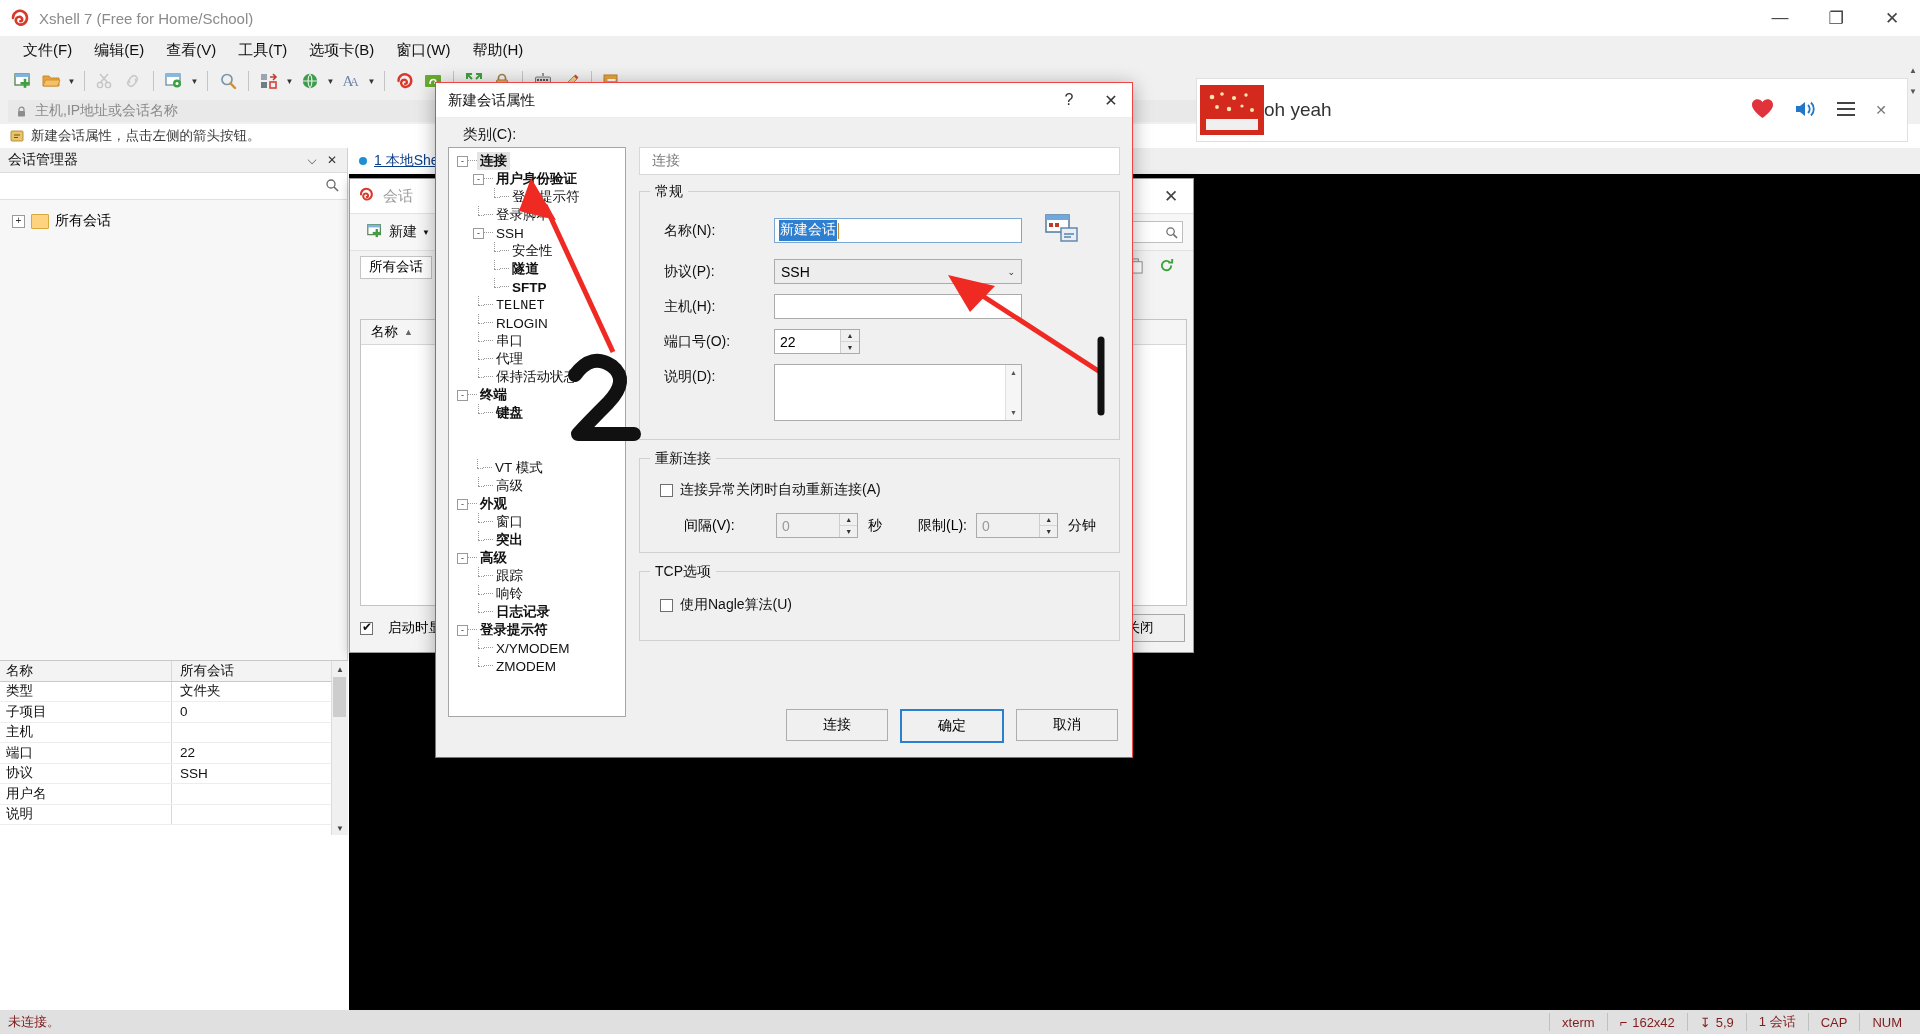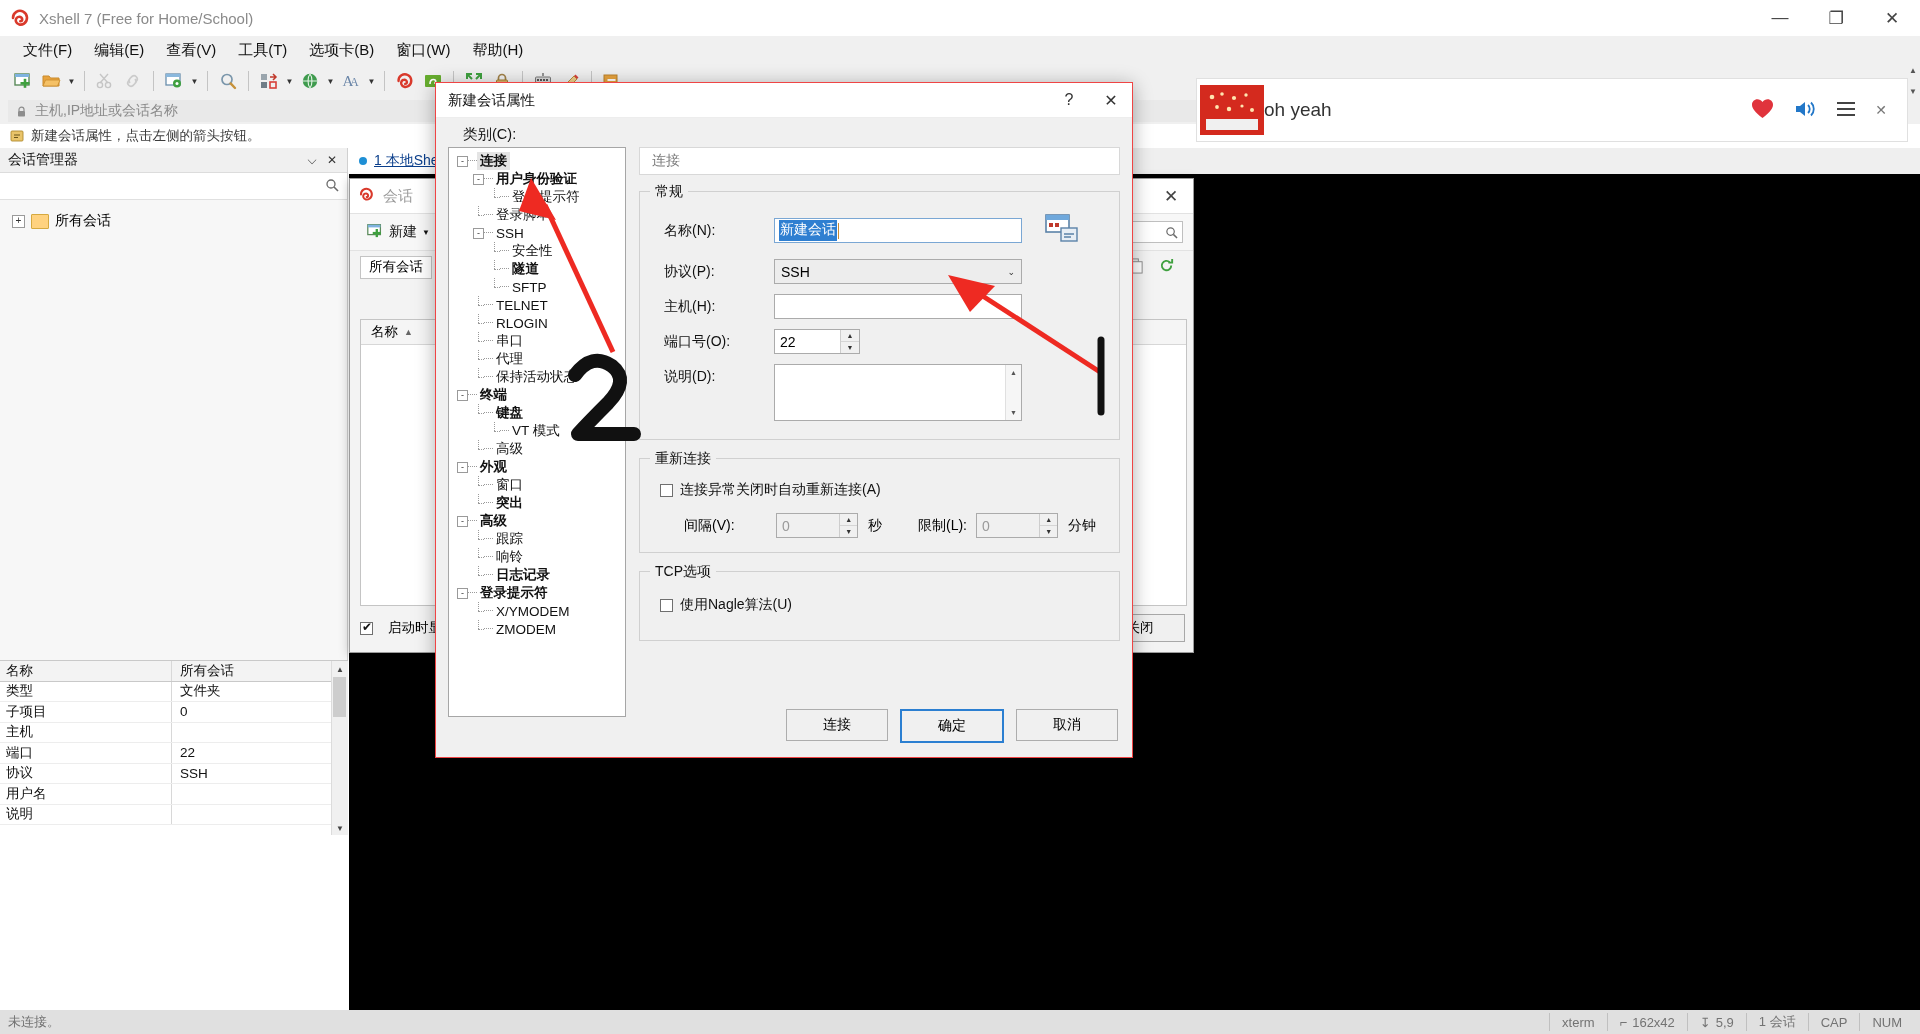--- a/index.html
+++ b/index.html
@@ -167,21 +167,21 @@
   .dlg-buttons{position:absolute;right:14px;bottom:14px;display:flex;gap:12px;}
   .dbtn{width:100px;height:30px;border:1px solid #adadad;background:#f0f0f0;font-size:14px;
     display:flex;align-items:center;justify-content:center;}
   .dbtn.default{border:2px solid #2b7fd1;}
 
   
   .annot{position:absolute;left:0;top:0;width:1920px;height:1034px;pointer-events:none;}
 
   
   .statusbar{position:absolute;left:0;top:1010px;width:1920px;height:24px;background:#e0e0e0;
-    display:flex;align-items:center;font-size:13px;color:#737373;}
+    display:flex;align-items:center;font-size:13px;color:#7f1d1d;}
   .sb-left{padding-left:8px;}
   .sb-right{margin-left:auto;display:flex;align-items:center;gap:0;padding-right:6px;}
   .sb-cell{padding:0 12px;border-left:1px solid #c0c0c0;height:18px;display:flex;align-items:center;gap:5px;}
   .vscrollbar{position:absolute;right:0;top:64px;width:14px;height:34px;background:#f0f0f0;}
 </style>
 </head>
 <body>
 
 <div class="app">
 
@@ -591,26 +591,26 @@
           <div class="tnode" style="padding-left: 40px;">
             <span class="tstub"></span>
             <span class="tdash"></span>
             <span class="tlabel">安全性</span>
           </div>
           <div class="tnode bold" style="padding-left: 40px;">
             <span class="tstub"></span>
             <span class="tdash"></span>
             <span class="tlabel">隧道</span>
           </div>
-          <div class="tnode" style="padding-left: 40px;">
+          <div class="tnode" style="padding-left: 40px; font-weight: bold;">
             <span class="tstub"></span>
             <span class="tdash"></span>
             <span class="tlabel">SFTP</span>
           </div>
-          <div class="tnode" style="padding-left: 24px;">
+          <div class="tnode" style="padding-left: 24px; font-family: Liberation Mono, monospace;">
             <span class="tstub"></span>
             <span class="tdash"></span>
             <span class="tlabel">TELNET</span>
           </div>
           <div class="tnode" style="padding-left: 24px;">
             <span class="tstub"></span>
             <span class="tdash"></span>
             <span class="tlabel">RLOGIN</span>
           </div>
           <div class="tnode" style="padding-left: 24px;">
@@ -631,21 +631,21 @@
           <div class="tnode bold" style="padding-left: 8px;">
             <span class="texp">-</span>
             <span class="tdash"></span>
             <span class="tlabel">终端</span>
           </div>
           <div class="tnode bold" style="padding-left: 24px;">
             <span class="tstub"></span>
             <span class="tdash"></span>
             <span class="tlabel">键盘</span>
           </div>
-          <div class="tnode" style="padding-left: 40px;">
+          <div class="tnode" style="padding-left: 23px; margin-top: 37px;">
             <span class="tstub"></span>
             <span class="tdash"></span>
             <span class="tlabel">VT 模式</span>
           </div>
           <div class="tnode" style="padding-left: 24px;">
             <span class="tstub"></span>
             <span class="tdash"></span>
             <span class="tlabel">高级</span>
           </div>
           <div class="tnode bold" style="padding-left: 8px;">

